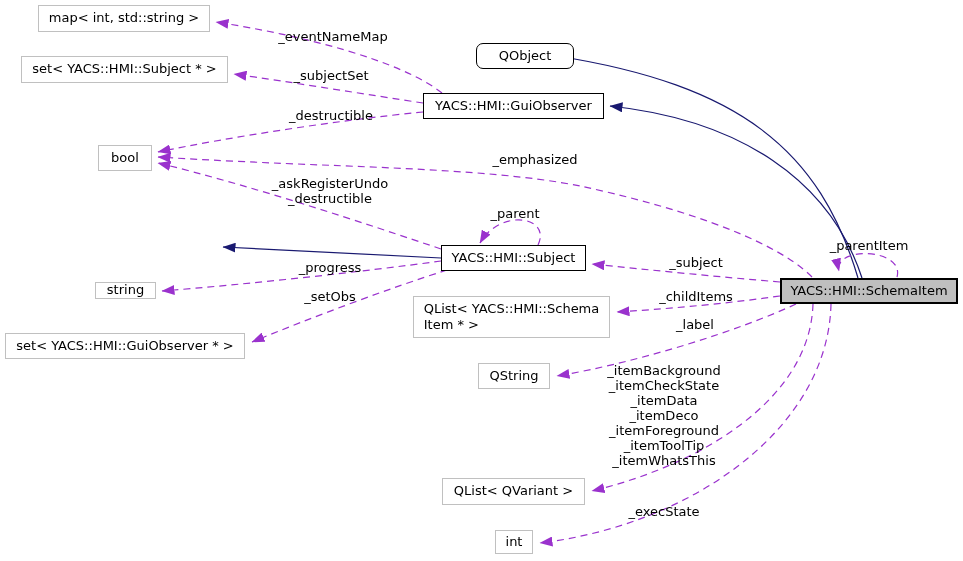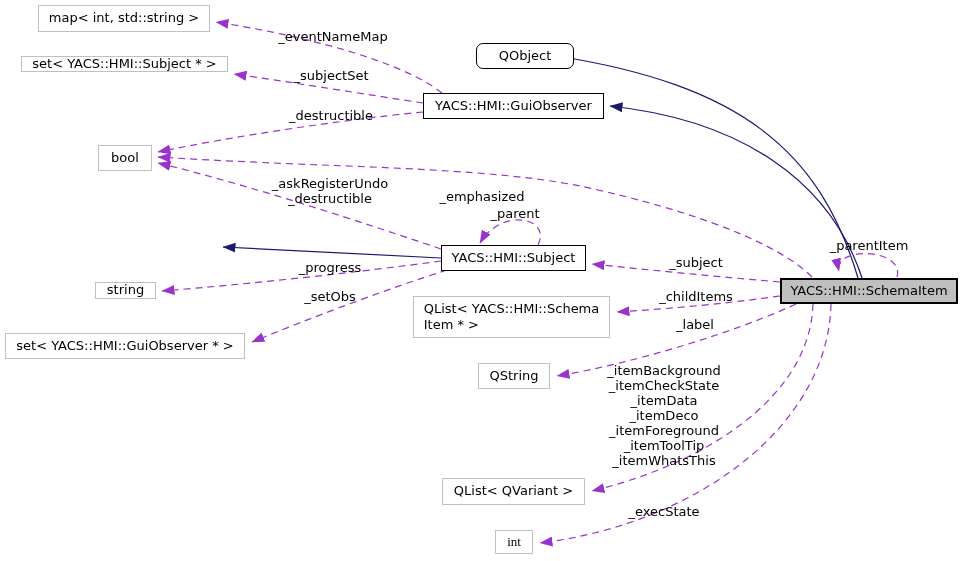--- a/index.html
+++ b/index.html
@@ -69,51 +69,51 @@
       <path d="M813,304 C810,400 700,465 592,491" marker-end="url(#arrow-purple)"></path>
       <path d="M831,304 C828,430 690,525 540,543" marker-end="url(#arrow-purple)"></path>
       <path d="M897,277 C905,248 833,246 839,271" marker-end="url(#arrow-purple)"></path>
     </g>
   </svg>
 
   <div class="node" style="left:38px;top:5px;width:172px;height:27px;">map&lt; int, std::string &gt;</div>
 
   <div class="node documented" style="left:476px;top:43px;width:98px;height:26px;border-radius:7px;">QObject</div>
 
-  <div class="node" style="left:21px;top:56px;width:207px;height:16px;">set&lt; YACS::HMI::Subject * &gt;</div>
+  <div class="node" style="left:21px;top:56px;width:207px;height:27px;">set&lt; YACS::HMI::Subject * &gt;</div>
 
   <div class="node documented" style="left:423px;top:93px;width:181px;height:26px;">YACS::HMI::GuiObserver</div>
 
   <div class="node" style="left:98px;top:145px;width:54px;height:26px;">bool</div>
 
 
   <div class="node documented" style="left:441px;top:245px;width:145px;height:26px;">YACS::HMI::Subject</div>
 
   <div class="node" style="left:95px;top:282px;width:61px;height:17px;">string</div>
 
   <div class="node" style="left:413px;top:296px;width:197px;height:42px;">QList&lt; YACS::HMI::Schema
 Item * &gt;</div>
 
   <div class="node" style="left:5px;top:333px;width:240px;height:26px;">set&lt; YACS::HMI::GuiObserver * &gt;</div>
 
   <div class="node" style="left:478px;top:363px;width:72px;height:26px;">QString</div>
 
   <div class="node" style="left:442px;top:478px;width:143px;height:27px;">QList&lt; QVariant &gt;</div>
 
-  <div class="node" style="left:495px;top:530px;width:38px;height:24px;font-family:Liberation Serif, serif;">int</div>
+  <div class="node" style="left:495px;top:530px;width:38px;height:24px;">int</div>
 
   <div class="node current" style="left:780px;top:278px;width:178px;height:26px;">YACS::HMI::SchemaItem</div>
 
   <div class="elabel" style="left:333px;top:29px;">_eventNameMap</div>
 
   <div class="elabel" style="left:331px;top:68px;">_subjectSet</div>
 
   <div class="elabel" style="left:331px;top:108px;">_destructible</div>
 
-  <div class="elabel" style="left:482px;top:152px;margin-top:37px;">_emphasized</div>
+  <div class="elabel" style="left:535px;top:152px;">_emphasized</div>
 
   <div class="elabel" style="left:330px;top:176px;">_askRegisterUndo
 _destructible</div>
 
   <div class="elabel" style="left:515px;top:206px;">_parent</div>
 
   <div class="elabel" style="left:330px;top:260px;">_progress</div>
 
   <div class="elabel" style="left:330px;top:289px;">_setObs</div>
 

